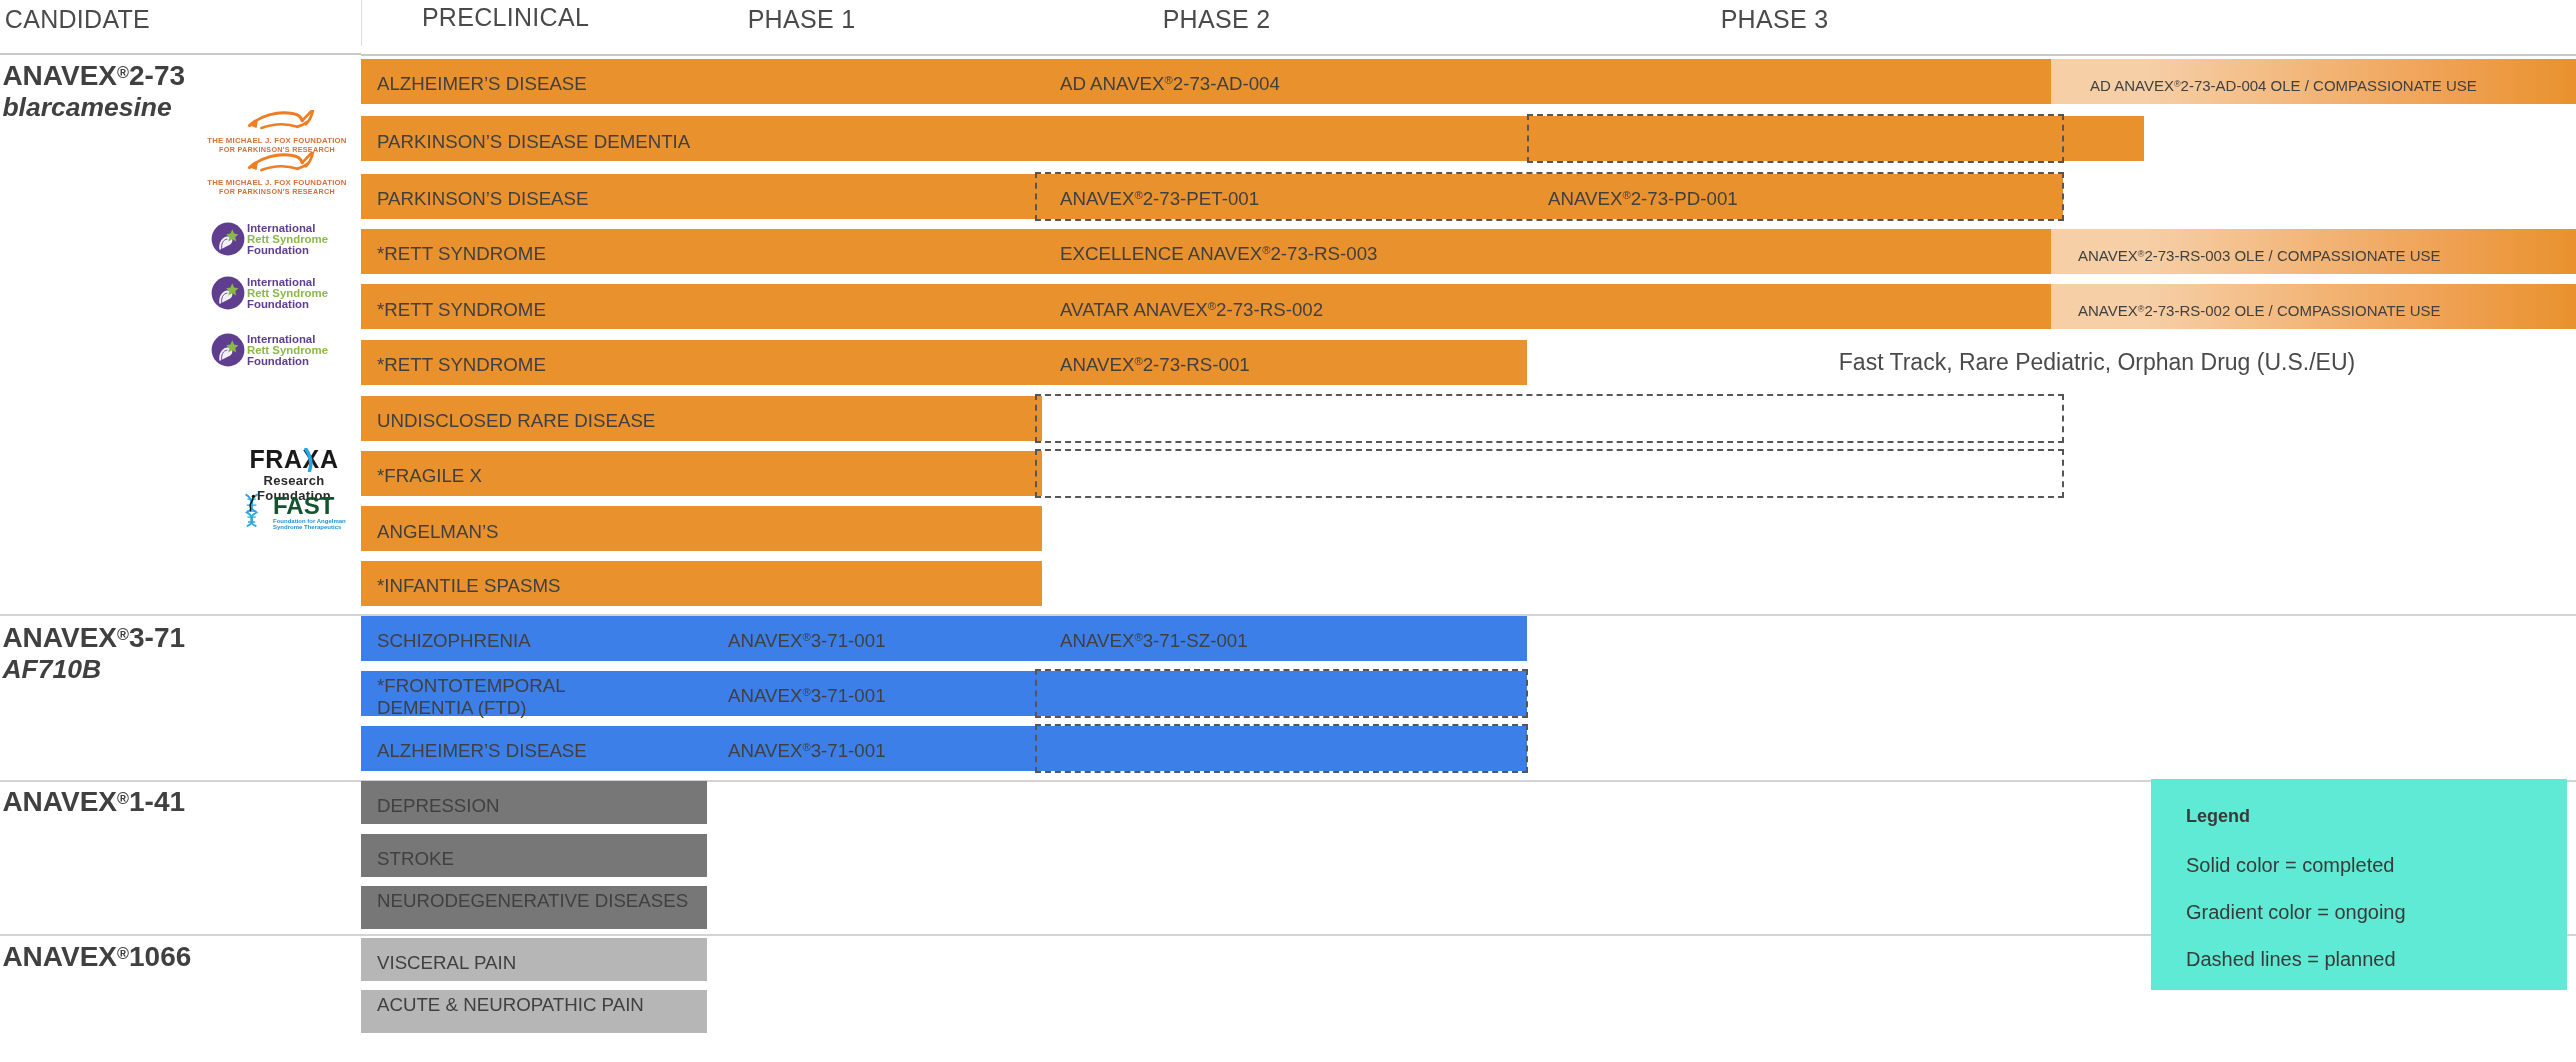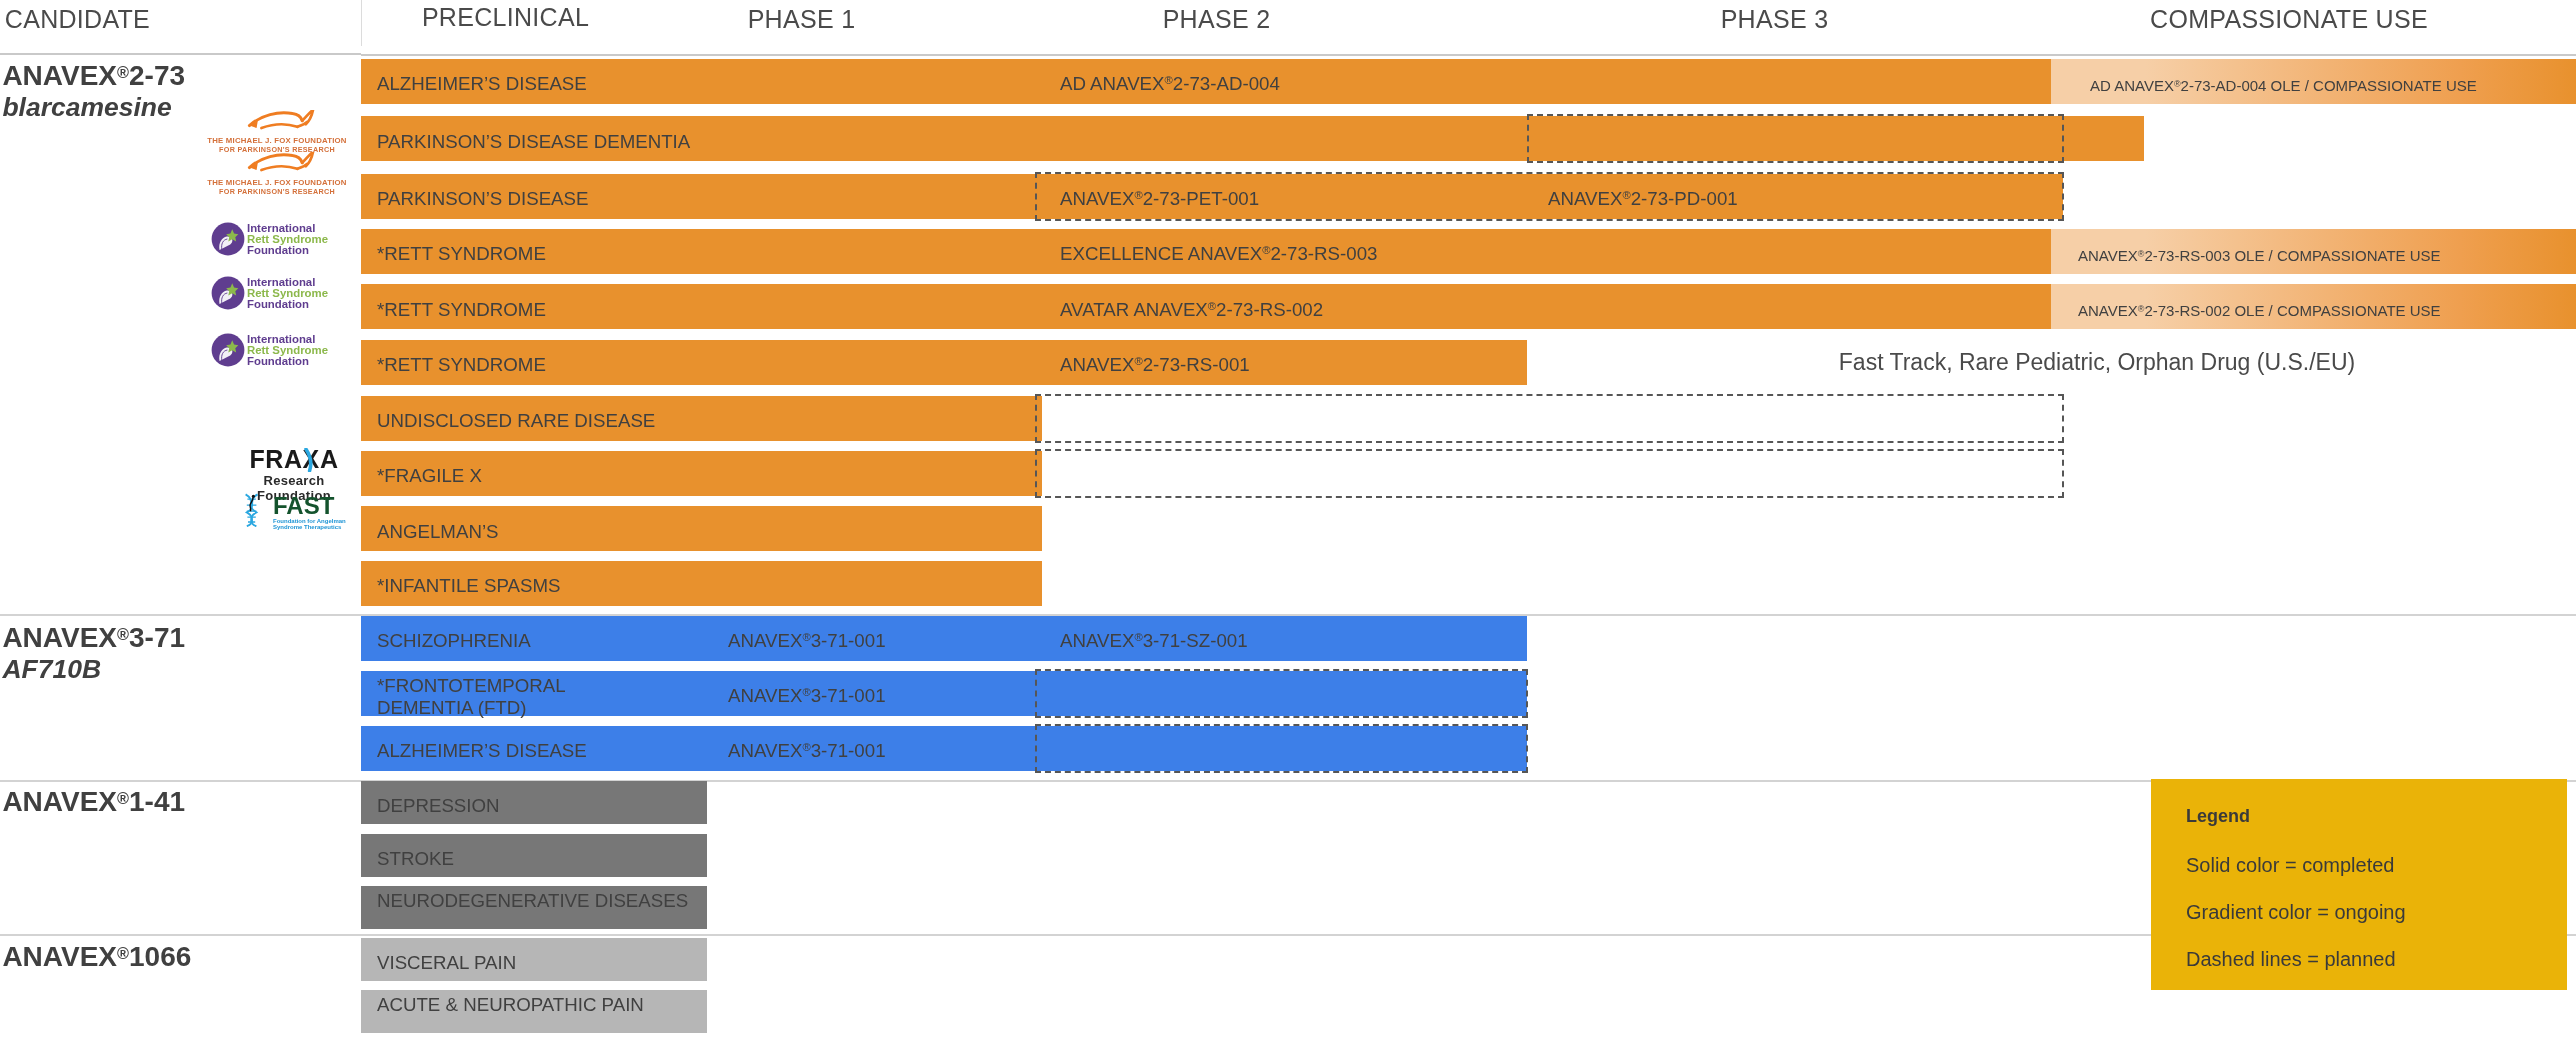--- a/index.html
+++ b/index.html
@@ -46,21 +46,21 @@
   .blabel-sm{font-size:15px;}
   .reg-sm{font-size:.6em;vertical-align:.5em;}
 
   
   .annot{font-size:23px;color:#4a4a4a;white-space:nowrap;text-align:center;}
 
   
   .sec-rule{background:#d3d3d3;height:1.8px;}
 
   
-  .legend{background:#eab308;}
+  .legend{background:#5eead4;}
   .legend-title{font-size:18px;font-weight:bold;color:#3a3a3a;}
   .legend-line{font-size:20px;color:#3a3a3a;white-space:nowrap;}
 
   
   .logo{position:absolute;}
   .mjff-txt1{font-size:7.8px;font-weight:bold;color:#d4703a;letter-spacing:0.2px;white-space:nowrap;}
   .mjff-txt2{font-size:7.2px;font-weight:bold;color:#d4703a;letter-spacing:0.3px;white-space:nowrap;}
   .irsf-i{font-size:11.4px;color:#5f3d8f;font-weight:bold;line-height:.98;white-space:nowrap;}
   .irsf-r{font-size:11.4px;color:#8cb84b;font-weight:bold;line-height:.98;white-space:nowrap;}
   .irsf-f{font-size:11.4px;color:#5f3d8f;font-weight:bold;line-height:.98;white-space:nowrap;}
@@ -72,21 +72,20 @@
 </head>
 <body>
 
 <div class="stage">
 
   <div class="abs hdr hdr-left" style="left:4.8px;top:4.8px;width:337px;">CANDIDATE</div>
   <div class="abs hdr" style="left:361px;top:3px;width:289px;">PRECLINICAL</div>
   <div class="abs hdr" style="left:657px;top:4.8px;width:289px;">PHASE 1</div>
   <div class="abs hdr" style="left:1072px;top:4.8px;width:289px;">PHASE 2</div>
   <div class="abs hdr" style="left:1630px;top:4.8px;width:289px;">PHASE 3</div>
-  <div class="abs hdr" style="left:2069px;top:4.8px;width:440px;">COMPASSIONATE USE</div>
 
   <div class="abs hdr-vrule" style="left:361px;top:0;height:46px;"></div>
   <div class="abs hdr-rule" style="left:0;top:53px;width:361px;"></div>
   <div class="abs hdr-rule" style="left:361px;top:54px;width:2215px;"></div>
 
   <div class="abs cand" style="left:2.4px;top:60px;">ANAVEX<span class="reg">®</span>2-73</div>
   <div class="abs cand-sub" style="left:2.4px;top:93px;">blarcamesine</div>
 
   <div class="logo" style="left:201px;top:110px;width:152px;height:37px;">
     <svg width="152" height="24" viewBox="0 0 252 40">

